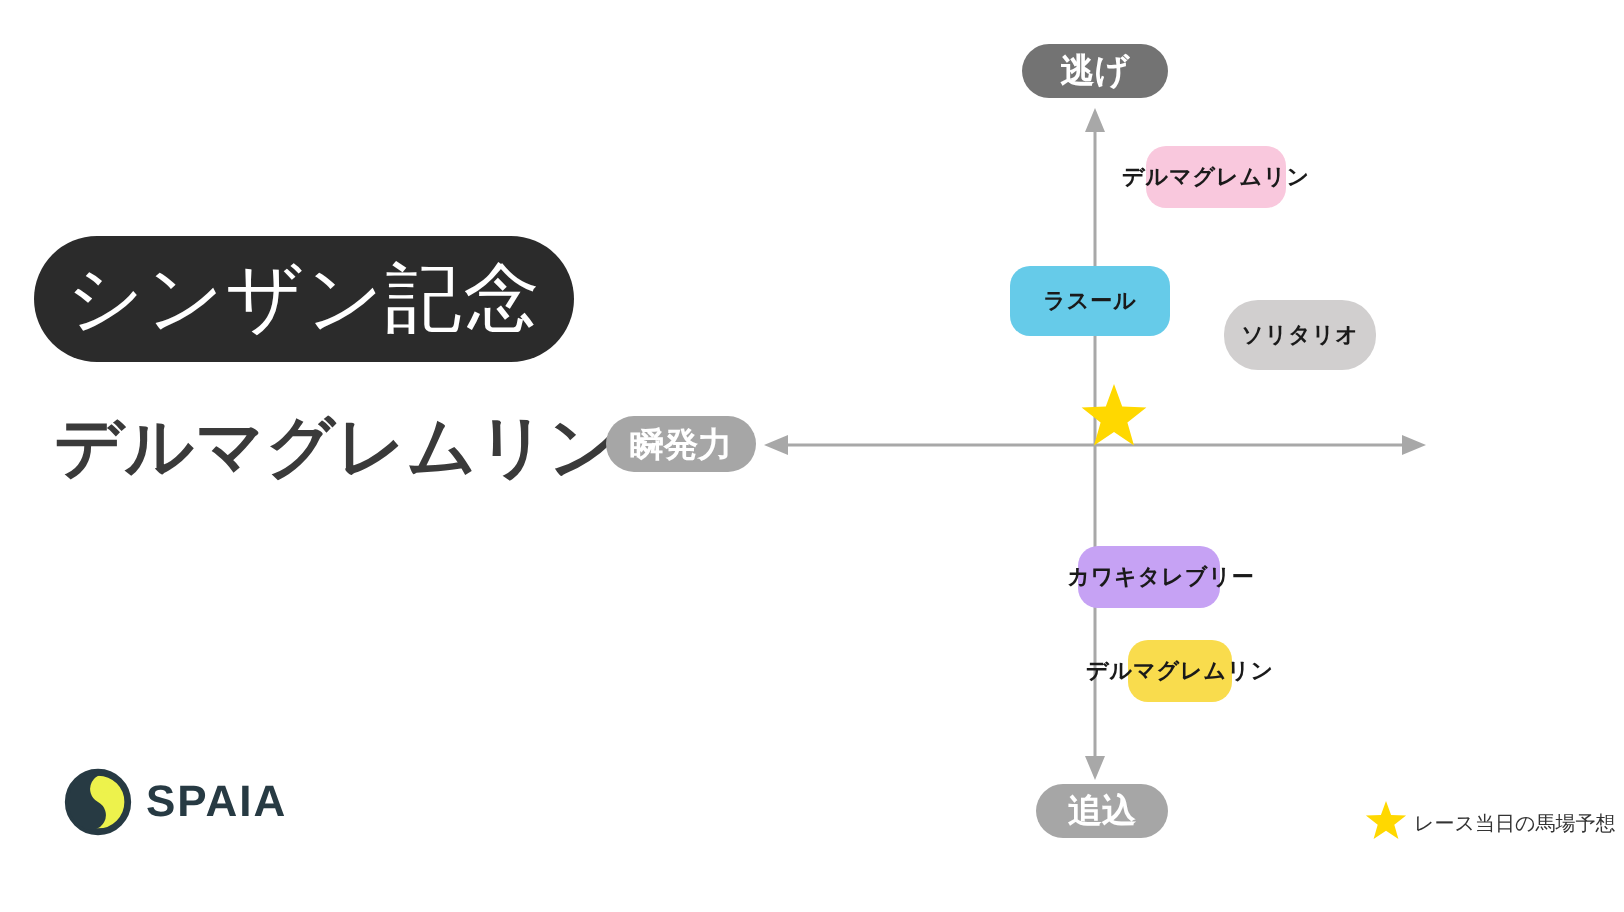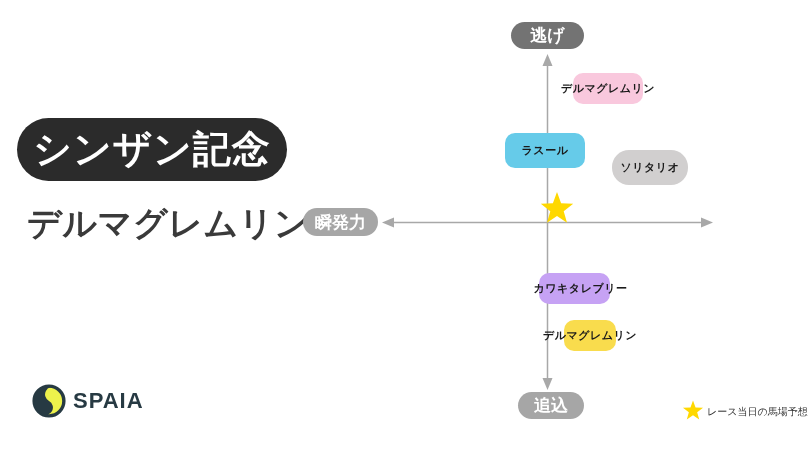--- a/index.html
+++ b/index.html
@@ -5,21 +5,21 @@
   html,body{margin:0;padding:0;background:#fff;}
   .canvas{
     position:relative;width:812px;height:456px;background:#ffffff;
     font-family:"Liberation Sans","DejaVu Sans",sans-serif;overflow:hidden;
   }
   
   .title-box{
     position:absolute;left:17px;top:118px;width:270px;height:63px;
     border-radius:32px;display:flex;align-items:center;justify-content:center;
   }
-  .title-box span{color:#fff;font-size:38px;font-weight:bold;letter-spacing:1px;white-space:nowrap;}
+  .title-box span{color:#fff;font-size:38px;font-weight:normal;letter-spacing:1px;white-space:nowrap;}
   .subtitle{
     position:absolute;left:27px;top:201px;font-size:34px;font-weight:600;
     color:#3a3a3a;white-space:nowrap;letter-spacing:0.5px;
   }
   
   .logo{position:absolute;left:32px;top:384px;display:flex;align-items:center;gap:7px;}
   .logo-text{font-size:22px;font-weight:bold;color:#273a43;letter-spacing:1px;}
   
   .axes{position:absolute;left:0;top:0;width:812px;height:456px;}
   

